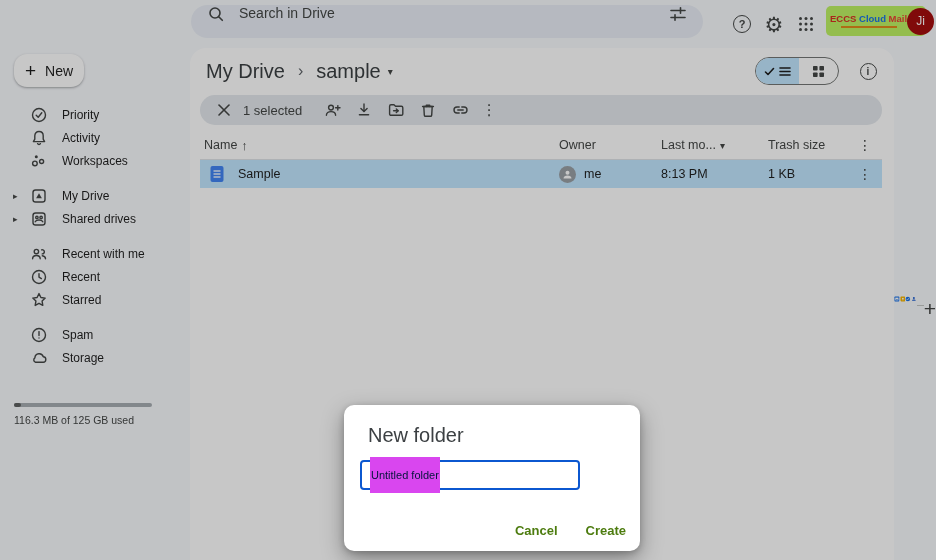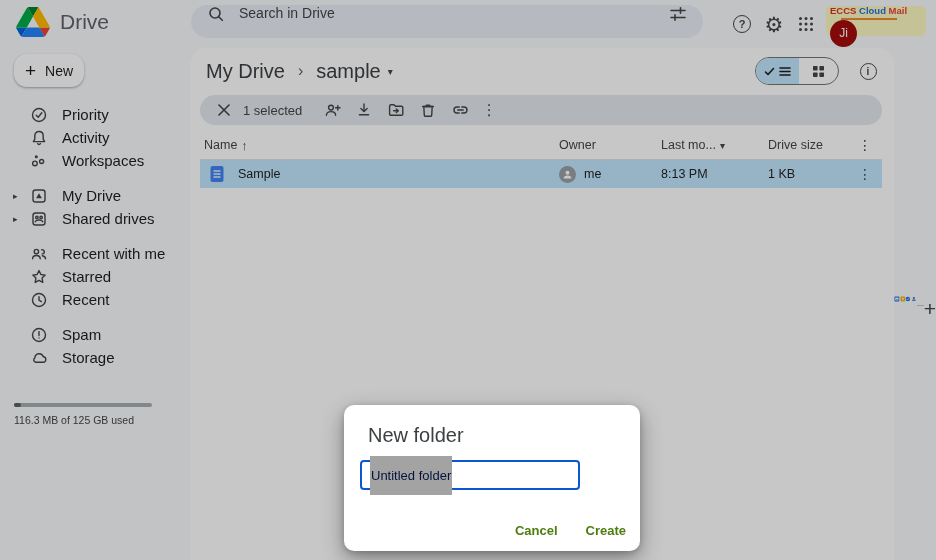--- a/index.html
+++ b/index.html
@@ -13,42 +13,42 @@
   .logo-area { position:absolute; left:16px; top:7px; display:flex; align-items:center; gap:10px; }
   .logo-area svg { width:34px; height:30px; }
   .app-name { font-size:21px; color:#5f6368; }
   .search-bar { position:absolute; left:191px; top:5px; width:512px; height:33px; background:#E9EEF6;
     border-radius:17px; display:flex; align-items:flex-start; padding:0 16px; }
   .search-text { font-size:14px; color:#444746; margin-left:14px; flex:1; }
   .icon-btn { position:absolute; top:10px; width:28px; height:28px; display:flex; align-items:center; justify-content:center; color:#444746; }
   .circ-glyph { width:18px; height:18px; border:1.6px solid #444746; border-radius:50%; display:flex;
     align-items:center; justify-content:center; font-size:11px; font-weight:700; color:#444746; }
   .gear-glyph { font-size:21px; color:#444746; line-height:1; }
-  .badge { position:absolute; left:826px; top:6px; width:100px; height:30px; background:#fef9c3;
-    border-radius:5px; display:flex; align-items:flex-start; padding:0 2px 0 4px;flex-direction:column; }
+  .badge { position:absolute; left:826px; top:6px; width:100px; height:30px; background:#bef264;
+    border-radius:5px; display:flex; align-items:center; padding:0 2px 0 4px; }
   .badge-txt { flex:1; text-align:center; line-height:1; }
   .badge-line1 { font-size:9.5px; font-weight:700; white-space:nowrap; }
   .badge-line1 .w1 { color:#d93025; } .badge-line1 .w2 { color:#1a73e8; } .badge-line1 .w3 { color:#ea4335; }
   .badge-tagline { margin:2px auto 0; width:56px; height:2px; background:#e8710a; opacity:.8; }
   .avatar { width:27px; height:27px; border-radius:50%; background:#A50E0E; color:#fff; font-size:12px;
     display:flex; align-items:center; justify-content:center; flex:0 0 auto; }
 
   
   .sidebar { position:absolute; left:0; top:48px; width:190px; bottom:0; }
   .new-btn { position:absolute; left:14px; top:6px; width:70px; height:33px; background:#fff; border:none;
     border-radius:13px; box-shadow:0 1px 2px rgba(60,64,67,.3),0 1px 3px rgba(60,64,67,.15);
     display:flex; align-items:center; justify-content:center; gap:9px; font-size:14px; color:#1f1f1f; cursor:pointer; }
   .new-plus { font-size:19px; font-weight:400; color:#1f1f1f; line-height:1; }
   .nav { padding-top:55px; }
   .nav-group { margin-top:0; }
   .nav-group + .nav-group { margin-top:12px; }
   .nav-item { height:23px; display:flex; align-items:center; padding-left:30px; gap:14px; position:relative; cursor:pointer; }
   .nav-item .caret { position:absolute; left:13px; font-size:9px; color:#444746; }
   .nicon { width:18px; height:18px; display:flex; align-items:center; justify-content:center; }
-  .nlabel { font-size:15px; color:#1f1f1f; }
+  .nlabel { font-size:12px; color:#1f1f1f; }
   .storage-bar { position:absolute; left:14px; top:355px; width:138px; height:4px; border-radius:2px; background:#9aa0a6; opacity:.85; }
   .storage-fill { height:4px; border-radius:2px; background:#444746; }
   .storage-text { position:absolute; left:14px; top:366px; font-size:10.5px; color:#444746; }
 
   
   .panel { position:absolute; left:190px; top:48px; right:42px; bottom:0; background:#ffffff; border-radius:16px 16px 0 0; }
   .crumb-row { height:46px; display:flex; align-items:center; padding:0 16px 0 16px; }
   .crumbs { display:flex; align-items:center; gap:13px; font-size:20px; color:#3c4043; }
   .crumb-sep { font-size:16px; color:#5f6368; }
   .crumb-cur { display:flex; align-items:center; gap:7px; cursor:pointer; }
@@ -87,41 +87,30 @@
   .strip-divider { width:26px; height:1px; background:#c4c7c5; margin:8px 0 13px; }
   .strip-plus { font-size:21px; color:#444746; cursor:pointer; line-height:1; }
 
   
   .scrim { position:absolute; inset:0; background:rgba(0,0,0,0.22); z-index:40; }
   .dialog { position:absolute; left:344px; top:405px; width:296px; height:146px; background:#fff; border-radius:10px;
     box-shadow:0 8px 22px rgba(0,0,0,.35),0 2px 6px rgba(0,0,0,.2); z-index:50; }
   .dlg-title { position:absolute; left:24px; top:19px; font-size:20px; font-weight:400; color:#3c4043; }
   .dlg-input { position:absolute; left:16px; top:55px; width:220px; height:30px; border:2px solid #0b57d0;
     border-radius:4px; display:flex; align-items:center; padding:0 8px; cursor:text; }
-  .sel-text { font-size:13px; color:#05143c; background:#a3a3a3; padding:12px 1px; }
+  .sel-text { font-size:11px; color:#05143c; background:#d946ef; padding:12px 1px; }
   .dlg-actions { position:absolute; right:14px; bottom:13px; display:flex; gap:28px; }
   .text-btn { background:none; border:none; font-family:inherit; font-size:13px; font-weight:700; color:#4d7c0f; cursor:pointer; }
 </style>
 </head>
 <body>
 
 <div class="app">
 
   <div class="header">
-    <div class="logo-area">
-      <svg viewBox="0 0 87.3 78">
-        <path fill="#0066da" d="m6.6 66.85 3.85 6.65c.8 1.4 1.95 2.5 3.3 3.3l13.75-23.8h-27.5c0 1.55.4 3.1 1.2 4.5z"></path>
-        <path fill="#00ac47" d="m43.65 25-13.75-23.8c-1.35.8-2.5 1.9-3.3 3.3l-25.4 44a9.06 9.06 0 0 0-1.2 4.5h27.5z"></path>
-        <path fill="#ea4335" d="m73.55 76.8c1.35-.8 2.5-1.9 3.3-3.3l1.6-2.75 7.65-13.25c.8-1.4 1.2-2.95 1.2-4.5h-27.5l5.85 11.5z"></path>
-        <path fill="#00832d" d="m43.65 25 13.75-23.8c-1.35-.8-2.9-1.2-4.5-1.2h-18.5c-1.6 0-3.15.45-4.5 1.2z"></path>
-        <path fill="#2684fc" d="m59.8 53h-32.3l-13.75 23.8c1.35.8 2.9 1.2 4.5 1.2h50.8c1.6 0 3.15-.45 4.5-1.2z"></path>
-        <path fill="#ffba00" d="m73.4 26.5-12.7-22c-.8-1.4-1.95-2.5-3.3-3.3l-13.75 23.8 16.15 28h27.45c0-1.55-.4-3.1-1.2-4.5z"></path>
-      </svg>
-      <span class="app-name">Drive</span>
-    </div>
 
     <div class="search-bar">
       <svg width="18" height="18" viewBox="0 0 18 18" fill="none" stroke="#444746" stroke-width="1.6" stroke-linecap="round">
         <circle cx="8" cy="8" r="5"></circle>
           <line x1="11.7" y1="11.7" x2="15.3" y2="15.3"></line>
       </svg>
       <span class="search-text">Search in Drive</span>
       <svg width="18" height="18" viewBox="0 0 18 18" fill="none" stroke="#444746" stroke-width="1.6" stroke-linecap="round">
         <line x1="2" y1="5.5" x2="16" y2="5.5"></line>
           <line x1="2" y1="12.5" x2="16" y2="12.5"></line>
@@ -233,34 +222,34 @@
                 <circle cx="6.4" cy="6.6" r="2.2"></circle>
                 <path d="M2.6 13.8c0-2.1 1.8-3.3 3.8-3.3s3.8 1.2 3.8 3.3"></path>
                 <path d="M11.6 4.8a2.1 2.1 0 1 1 .6 4.1"></path>
                 <path d="M12.3 10.7c1.9.2 3.2 1.3 3.2 3.1"></path>
               </svg>
           </span>
           <span class="nlabel">Recent with me</span>
         </div>
         <div class="nav-item">
           <span class="nicon">
+            <svg width="18" height="18" viewBox="0 0 18 18" fill="none" stroke="#444746" stroke-width="1.4" stroke-linecap="round" stroke-linejoin="round">
+                <circle cx="9" cy="9" r="6.5"></circle>
+                <polyline points="9,5.6 9,9.2 11.4,10.6"></polyline>
+              </svg>
+          </span>
+          <span class="nlabel">Recent</span>
+        </div>
+        <div class="nav-item">
+          <span class="nicon">
             <svg width="18" height="18" viewBox="0 0 18 18" fill="none" stroke="#444746" stroke-width="1.4" stroke-linejoin="round">
                 <path d="M9 2.6l1.9 3.9 4.3.6-3.1 3 .7 4.3L9 12.3l-3.8 2.1.7-4.3-3.1-3 4.3-.6z"></path>
               </svg>
           </span>
           <span class="nlabel">Starred</span>
-        </div>
-        <div class="nav-item">
-          <span class="nicon">
-            <svg width="18" height="18" viewBox="0 0 18 18" fill="none" stroke="#444746" stroke-width="1.4" stroke-linecap="round" stroke-linejoin="round">
-                <circle cx="9" cy="9" r="6.5"></circle>
-                <polyline points="9,5.6 9,9.2 11.4,10.6"></polyline>
-              </svg>
-          </span>
-          <span class="nlabel">Recent</span>
         </div>
       </div>
 
       <div class="nav-group">
         <div class="nav-item">
           <span class="nicon">
             <svg width="18" height="18" viewBox="0 0 18 18" fill="none" stroke="#444746" stroke-width="1.4" stroke-linecap="round">
                 <circle cx="9" cy="9" r="6.5"></circle>
                 <line x1="9" y1="5.6" x2="9" y2="9.6"></line>
                 <circle cx="9" cy="12" r="0.7" fill="#444746" stroke="none"></circle>
@@ -376,21 +365,21 @@
           <span class="sort-arrow">↑</span>
         </span>
         <span class="th">
           <span>Owner</span>
         </span>
         <span class="th">
           <span>Last mo...</span>
           <span class="dd-caret">▾</span>
         </span>
         <span class="th">
-          <span>Drive size</span>
+          <span>Trash size</span>
         </span>
         <span class="menu-dots">⋮</span>
       </div>
 
       <div class="tgrid trow">
         <span class="cell-name">
           <svg width="16" height="18" viewBox="0 0 16 18">
               <rect x="1.5" y="1" width="13" height="16" rx="2" fill="#4285F4"></rect>
               <line x1="4.5" y1="6" x2="11.5" y2="6" stroke="#fff" stroke-width="1.3"></line>
               <line x1="4.5" y1="9" x2="11.5" y2="9" stroke="#fff" stroke-width="1.3"></line>

